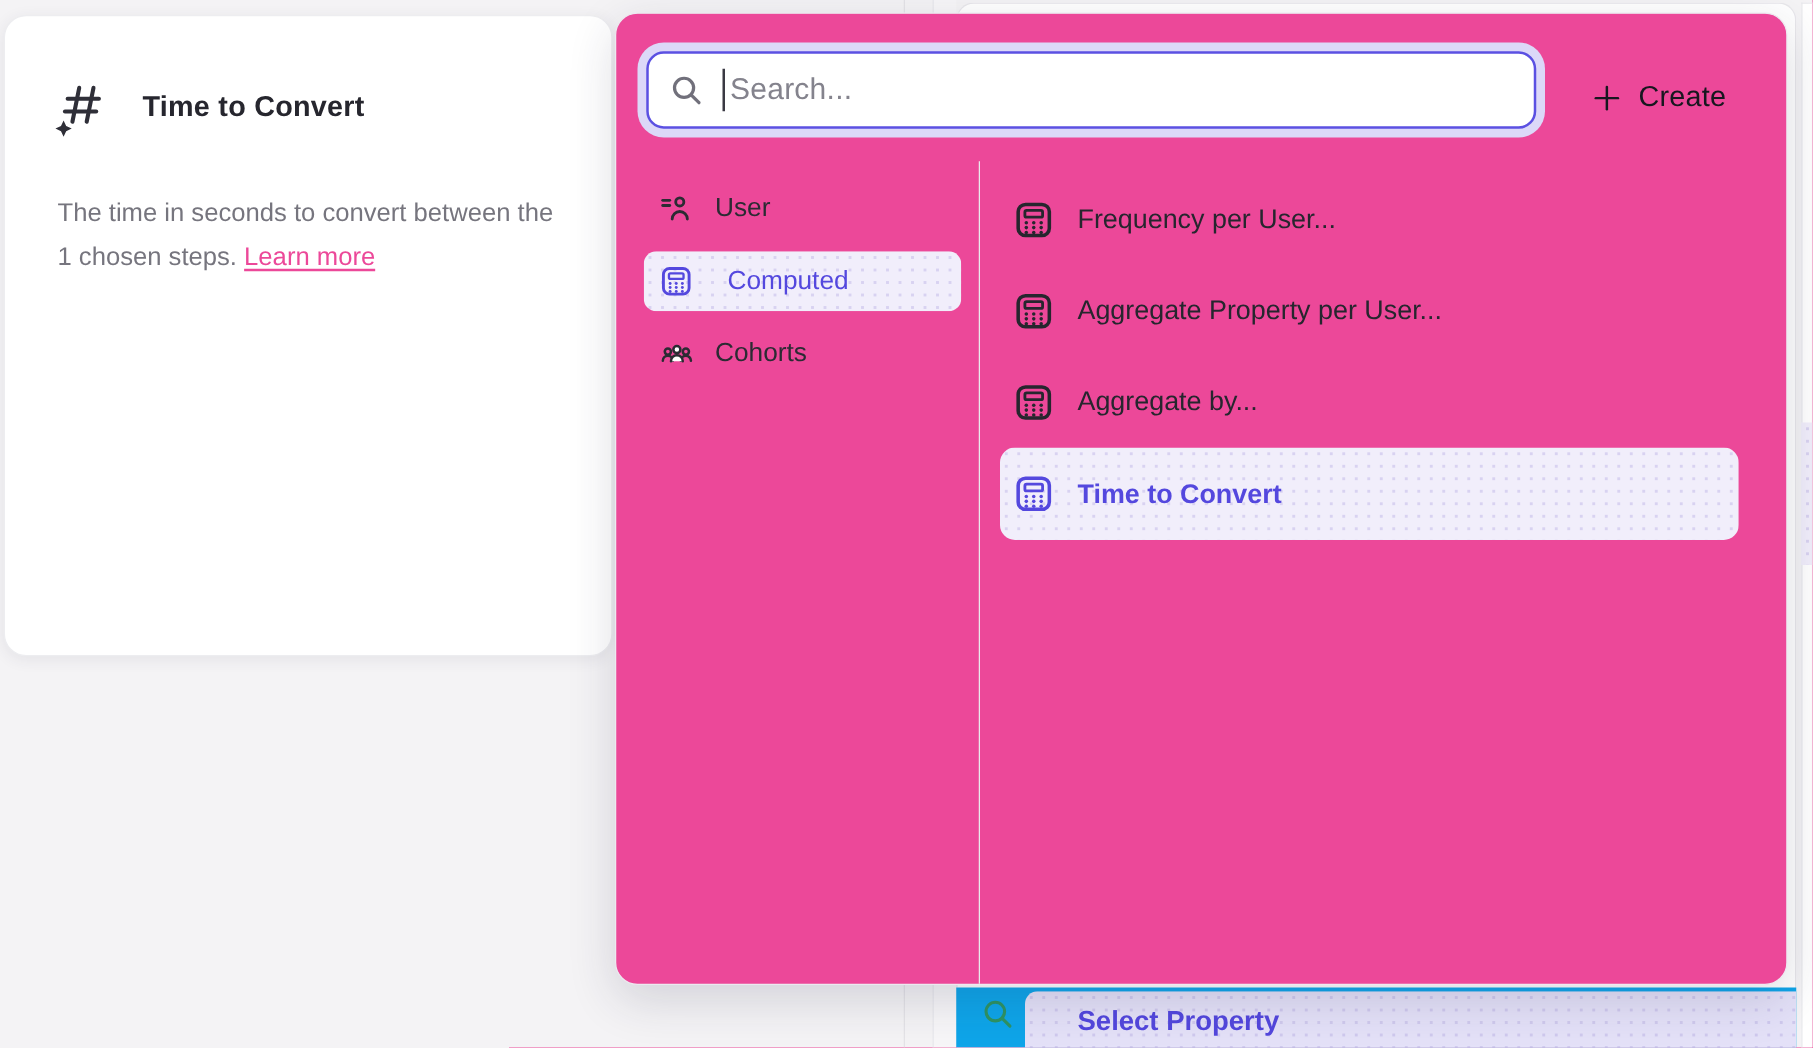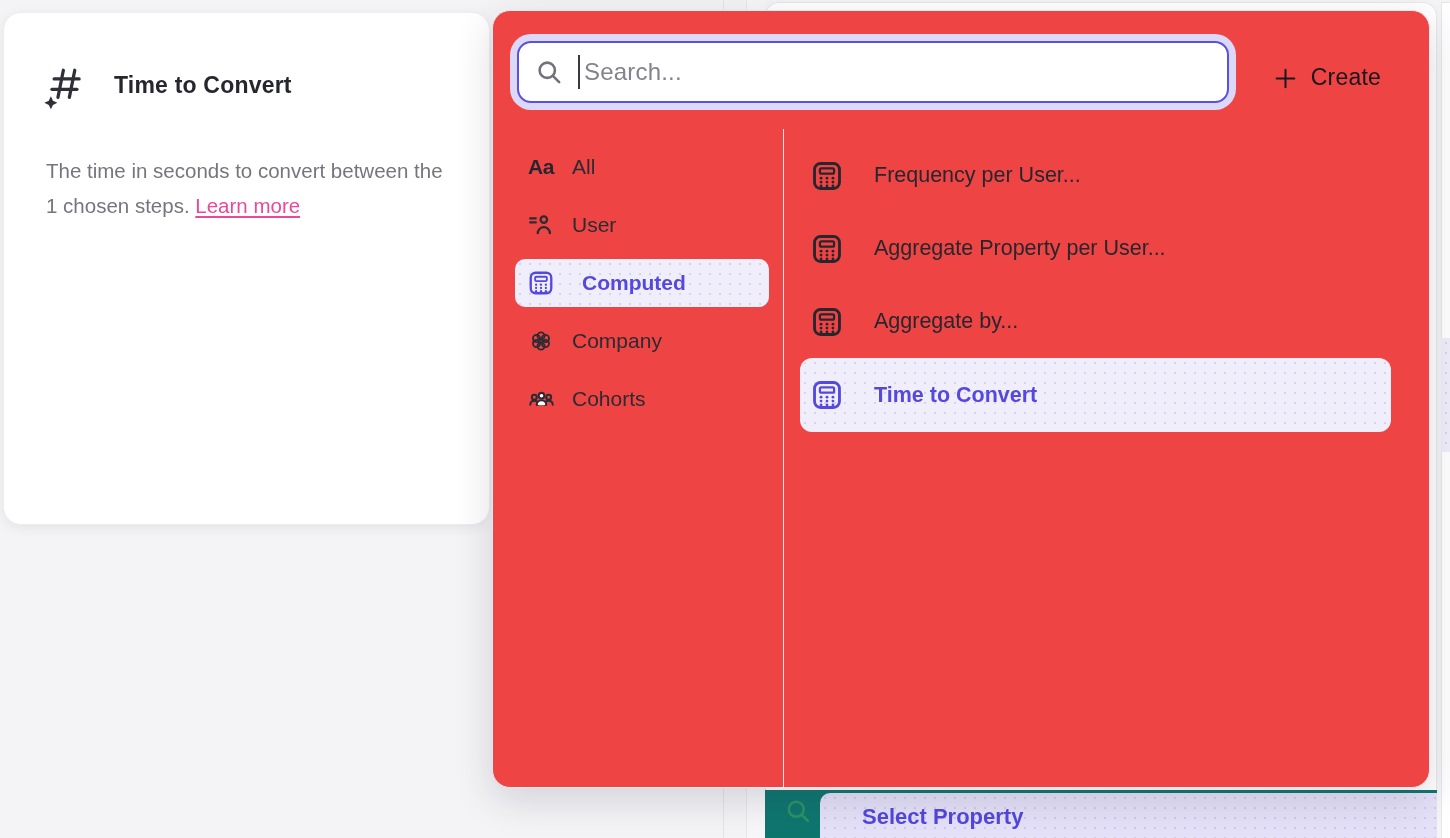--- a/index.html
+++ b/index.html
@@ -26,21 +26,21 @@
     background:#ffffff; border-left:1px solid #e8e7eb; border-top:1px solid #e8e7eb;
   }
   .bg-right-selected { left:1441px; top:338px; width:9px; height:114px; }
 
   .dotted {
     background-color:#f1eefb;
     background-image:radial-gradient(circle, #d8d2f1 1.15px, transparent 1.3px);
     background-size:10px 10px;
   }
 
-  .select-property-row { left:765px; top:790px; width:672px; height:48px; background:#0f766e; }
+  .select-property-row { left:765px; top:790px; width:672px; height:48px; background:#0ea5e9; }
   .select-property-row .glass { position:absolute; left:20px; top:8px; }
   .select-property-box {
     position:absolute; left:55px; top:3px; right:0; bottom:-2px;
     background:#e3e0f7; border-radius:10px 0 0 0;
     display:flex; align-items:center; padding-left:42px;
     font-size:22px; font-weight:700; color:#5347dd;
     background-image:radial-gradient(circle, #cfc9ee 1.1px, transparent 1.25px);
     background-size:10px 10px;
     background-color:#e4e1f8;
   }
@@ -55,21 +55,21 @@
   .card-title { position:absolute; left:110px; top:59px; font-size:23px; font-weight:700; color:#26262e; letter-spacing:.2px; }
   .card-desc {
     position:absolute; left:42px; top:140px; width:398px;
     font-size:20.5px; line-height:35px; color:#76757e;
   }
   .card-desc a { color:#ec4899; text-decoration:underline; text-underline-offset:3px; }
 
   
   .picker-panel {
     left:492px; top:10px; width:938px; height:778px;
-    background:#ef4444; border:1px solid #eceaf0; border-radius:18px;
+    background:#ec4899; border:1px solid #eceaf0; border-radius:18px;
     box-shadow:0 12px 38px rgba(40,40,70,.16);
   }
   .search-box {
     position:absolute; left:24px; top:30px; width:712px; height:62px;
     border:2px solid #5b50e2; border-radius:14px; background:#fff;
     box-shadow:0 0 0 7px #dcd8f8;
     display:flex; align-items:center; padding:0 17px; gap:15px;
   }
   .search-box .placeholder { font-size:24px; color:#84838d; letter-spacing:.2px; }
   .caret { width:2px; height:34px; background:#3a3943; margin-right:-11px; animation:blink 1.1s steps(1) infinite; }
@@ -82,26 +82,26 @@
   }
 
   .panel-body { position:absolute; left:0; right:0; top:118px; bottom:0; display:flex; }
   .cats { width:291px; padding:14px 14px 0 22px; border-right:1px solid #e9e8ec; }
   .cat-item {
     height:48px; display:flex; align-items:center; gap:17px;
     padding:0 12px; margin-bottom:10px; border-radius:10px;
     font-size:21px; font-weight:500; color:#2b2b33; cursor:pointer;
   }
   .cat-item .icn { width:28px; display:flex; justify-content:center; align-items:center; }
-  .cat-item.selected { color:#5448de; font-weight:700;gap:27px; }
+  .cat-item.selected { color:#5448de; font-weight:400;gap:27px; }
   .aa { font-size:21px; font-weight:700; color:#26262e; letter-spacing:-.5px; }
 
   .results { flex:1; padding:22px 38px 0 16px; }
   .result-item {
-    height:49px; display:flex; align-items:center; gap:30px;
+    height:49px; display:flex; align-items:center; gap:18px;
     padding:0 10px; margin-bottom:24px; border-radius:12px;
     font-size:21.5px; font-weight:500; color:#26262e; cursor:pointer;
   }
   .result-item.selected { height:74px; margin-top:-12px; color:#5448de; font-weight:600; }
 
   svg { display:block; }
 </style>
 </head>
 <body>
 
@@ -157,26 +157,20 @@
           <line x1="3.5" y1="12" x2="20.5" y2="12"></line>
       </svg>
     </span>
     <span>Create</span>
   </div>
 
   <div class="panel-body">
 
     <div class="cats">
 
-      <div class="cat-item">
-        <span class="icn">
-            <span class="aa">Aa</span>
-          </span>
-        <span>All</span>
-      </div>
 
 
       <div class="cat-item">
         <span class="icn">
           <svg width="26" height="26" viewBox="0 0 24 24" fill="none" stroke="#2b2b33" stroke-width="2.1" stroke-linecap="round">
             <line x1="2" y1="5.8" x2="7.2" y2="5.8"></line>
             <line x1="2" y1="9.6" x2="7.2" y2="9.6"></line>
             <circle cx="14.6" cy="7" r="3"></circle>
             <path d="M9 19.6 a5.6 5.6 0 0 1 11.2 0"></path>
           </svg>
@@ -199,33 +193,20 @@
               <circle cx="7.8" cy="19" r="1"></circle>
                 <circle cx="12" cy="19" r="1"></circle>
                 <circle cx="16.2" cy="19" r="1"></circle>
             </g>
           </svg>
         </span>
         <span>Computed</span>
       </div>
 
 
-      <div class="cat-item">
-        <span class="icn">
-          <svg width="26" height="26" viewBox="0 0 24 24" fill="none" stroke="#2b2b33" stroke-width="1.7">
-            <circle cx="12" cy="7.3" r="3.3"></circle>
-              <circle cx="16.1" cy="9.7" r="3.3"></circle>
-              <circle cx="16.1" cy="14.3" r="3.3"></circle>
-            <circle cx="12" cy="16.7" r="3.3"></circle>
-              <circle cx="7.9" cy="14.3" r="3.3"></circle>
-              <circle cx="7.9" cy="9.7" r="3.3"></circle>
-          </svg>
-        </span>
-        <span>Company</span>
-      </div>
 
 
       <div class="cat-item">
         <span class="icn">
           <svg width="27" height="27" viewBox="0 0 24 24" fill="none" stroke="#2b2b33" stroke-width="1.8" stroke-linecap="round">
             <circle cx="5.6" cy="10" r="2.2"></circle>
             <path d="M2 16.6 a3.6 3.6 0 0 1 7.2 0"></path>
             <circle cx="18.4" cy="10" r="2.2"></circle>
             <path d="M14.8 16.6 a3.6 3.6 0 0 1 7.2 0"></path>
             <circle cx="12" cy="8.6" r="2.5" fill="#fff"></circle>

